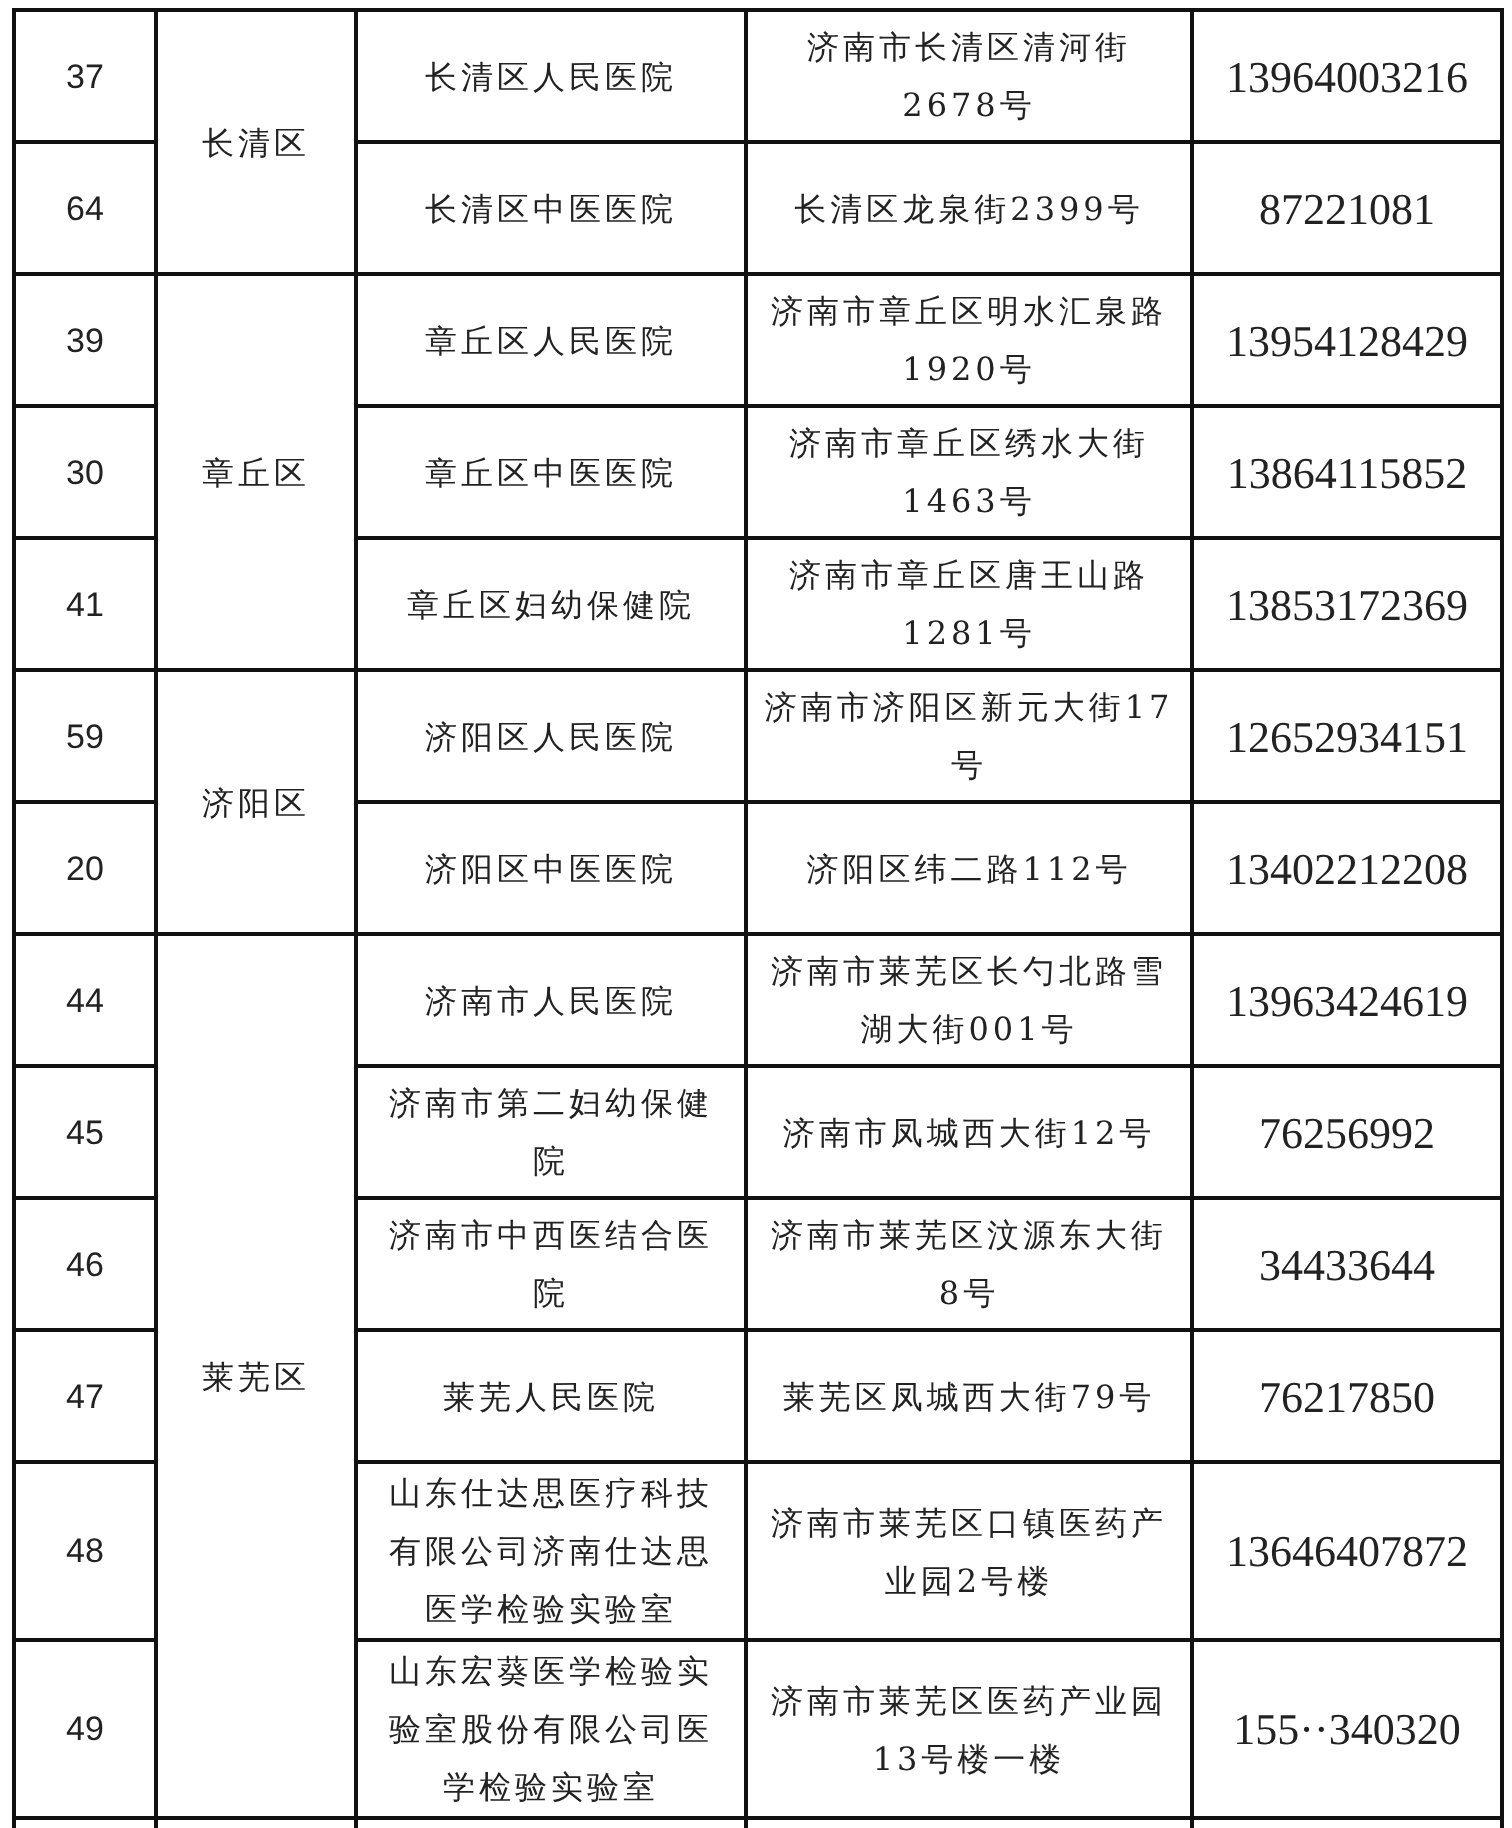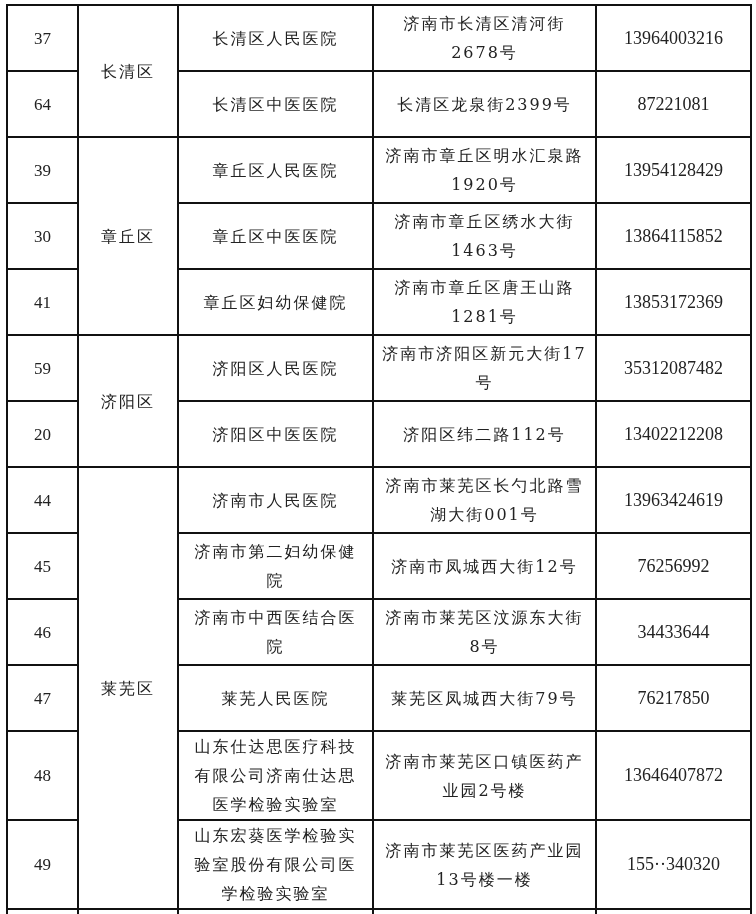--- a/index.html
+++ b/index.html
@@ -1,22 +1,22 @@
 <!DOCTYPE html>
 <html><head>
 <meta charset="utf-8">
 <style>
   html, body { margin: 0; padding: 0; background: #ffffff; }
   body { width: 756px; height: 914px; overflow: hidden; position: relative;
          font-family: "DejaVu Serif", "Liberation Serif", serif; color: #222; }
   table { position: absolute; left: 6px; top: 4px; border-collapse: collapse; table-layout: fixed; }
   td { border: 2px solid #111; text-align: center; vertical-align: middle; padding: 0 8px;
        font-size: 16px; line-height: 29px; letter-spacing: 2px; }
-  td.num { letter-spacing: 0; font-family: Liberation Serif, serif; font-size: 17px; }
-  td.phone { letter-spacing: 0; font-family: "Liberation Serif", serif; font-size: 18px; }
+  td.num { letter-spacing: 0; font-family: Liberation Sans, sans-serif; font-size: 17px; }
+  td.phone { letter-spacing: 0; font-family: "Liberation Serif", serif; font-size: 22px; }
   .c1 { width: 71px; } .c2 { width: 100px; } .c3 { width: 195px; } .c4 { width: 223px; } .c5 { width: 155px; }
   tr.r { height: 66px; }
   tr.r3 { height: 87px; }
 </style>
 </head>
 <body>
 
 <table>
   <colgroup>
       <col class="c1">
@@ -56,21 +56,21 @@
       <td class="num">41</td>
       <td>章丘区妇幼保健院</td>
       <td>济南市章丘区唐王山路1281号</td>
       <td class="phone">13853172369</td>
     </tr>
     <tr class="r">
       <td class="num">59</td>
       <td rowspan="2">济阳区</td>
       <td>济阳区人民医院</td>
       <td>济南市济阳区新元大街17号</td>
-      <td class="phone">35312087482</td>
+      <td class="phone">12652934151</td>
     </tr>
     <tr class="r">
       <td class="num">20</td>
       <td>济阳区中医医院</td>
       <td>济阳区纬二路112号</td>
       <td class="phone">13402212208</td>
     </tr>
     <tr class="r">
       <td class="num">44</td>
       <td rowspan="6">莱芜区</td>

